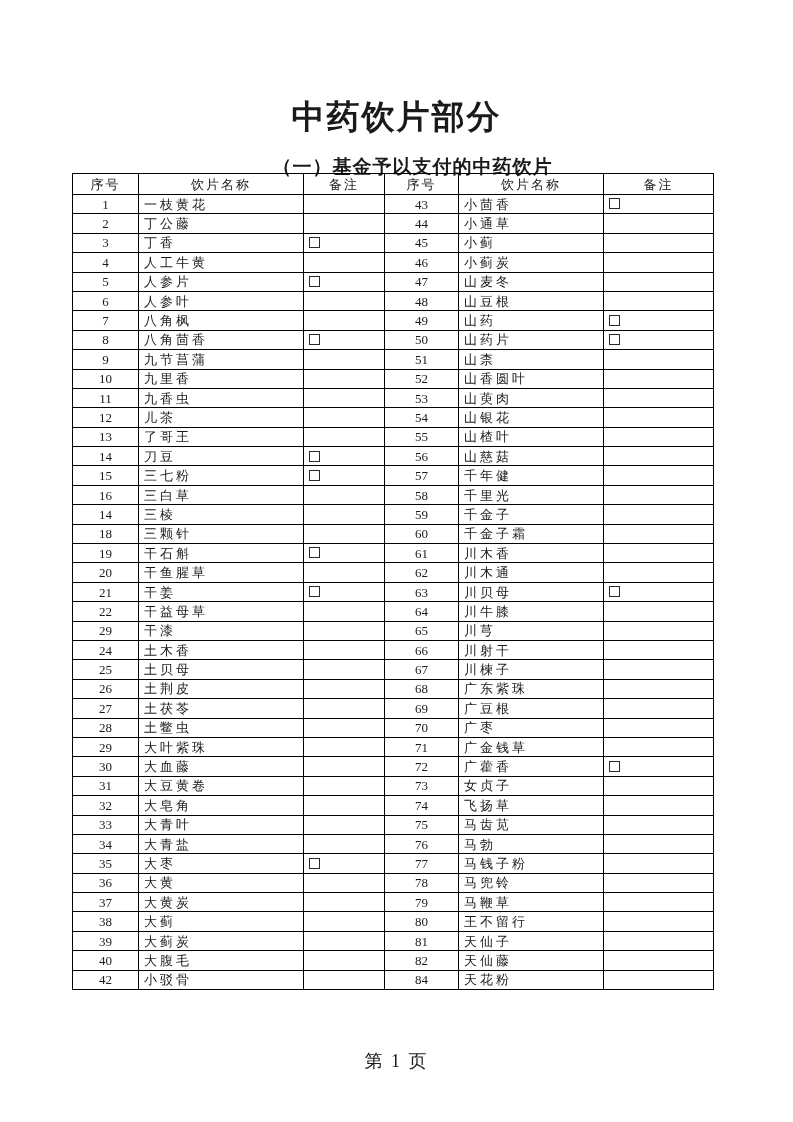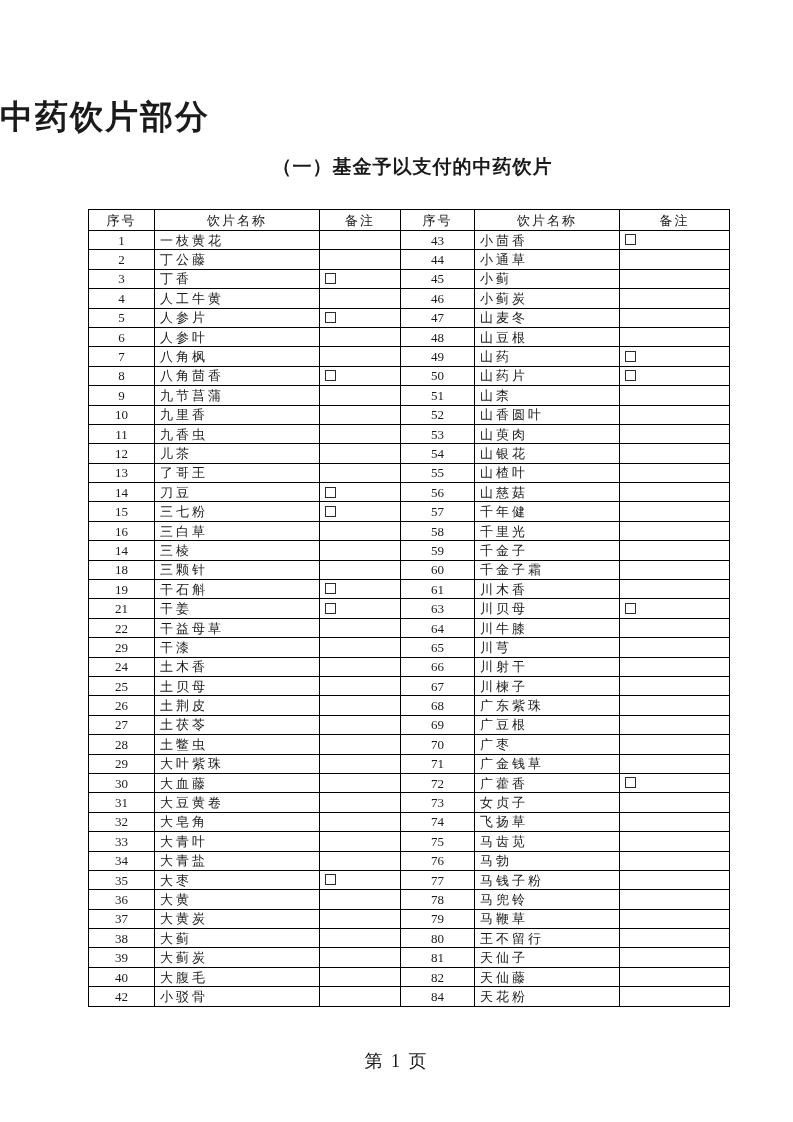--- a/index.html
+++ b/index.html
@@ -9,42 +9,41 @@
     height: 1122px;
     background: #ffffff;
     font-family: "Liberation Serif", "DejaVu Serif", serif;
     color: #1a1a1a;
     overflow: hidden;
   }
   .title {
     position: absolute;
     top: 100px; left: 0; width: 100%;
     margin: 0;
-    text-align: left;
+    text-align: center;
     font-size: 33px;
     font-weight: bold;
     letter-spacing: 2px;
     line-height: 1.05;
   }
   .subtitle {
     position: absolute;
     top: 141px; left: 0; width: 100%;
     margin: 16px;
     text-align: center;
     font-size: 19px;
     font-weight: bold;
     letter-spacing: 1px;
     line-height: 1.1;
   }
   table.tbl {
     position: absolute;
-    top: 173px; left: 88px;
+    top: 173px; left: 72px;
     border-collapse: collapse;
     table-layout: fixed;
-    margin-top: 36px;
   }
   .tbl th, .tbl td {
     border: 1px solid #000000;
     padding: 0;
     font-size: 13px;
     line-height: 1;
     white-space: nowrap;
     overflow: hidden;
     font-weight: normal;
   }
@@ -246,20 +245,28 @@
         </tr>
         <tr>
           <td class="no">19</td>
           <td class="name">干石斛</td>
           <td class="note"><span class="box"></span></td>
           <td class="no">61</td>
           <td class="name">川木香</td>
           <td class="note"></td>
         </tr>
         <tr>
+          <td class="no">20</td>
+          <td class="name">干鱼腥草</td>
+          <td class="note"></td>
+          <td class="no">62</td>
+          <td class="name">川木通</td>
+          <td class="note"></td>
+        </tr>
+        <tr>
           <td class="no">21</td>
           <td class="name">干姜</td>
           <td class="note"><span class="box"></span></td>
           <td class="no">63</td>
           <td class="name">川贝母</td>
           <td class="note"><span class="box"></span></td>
         </tr>
         <tr>
           <td class="no">22</td>
           <td class="name">干益母草</td>

